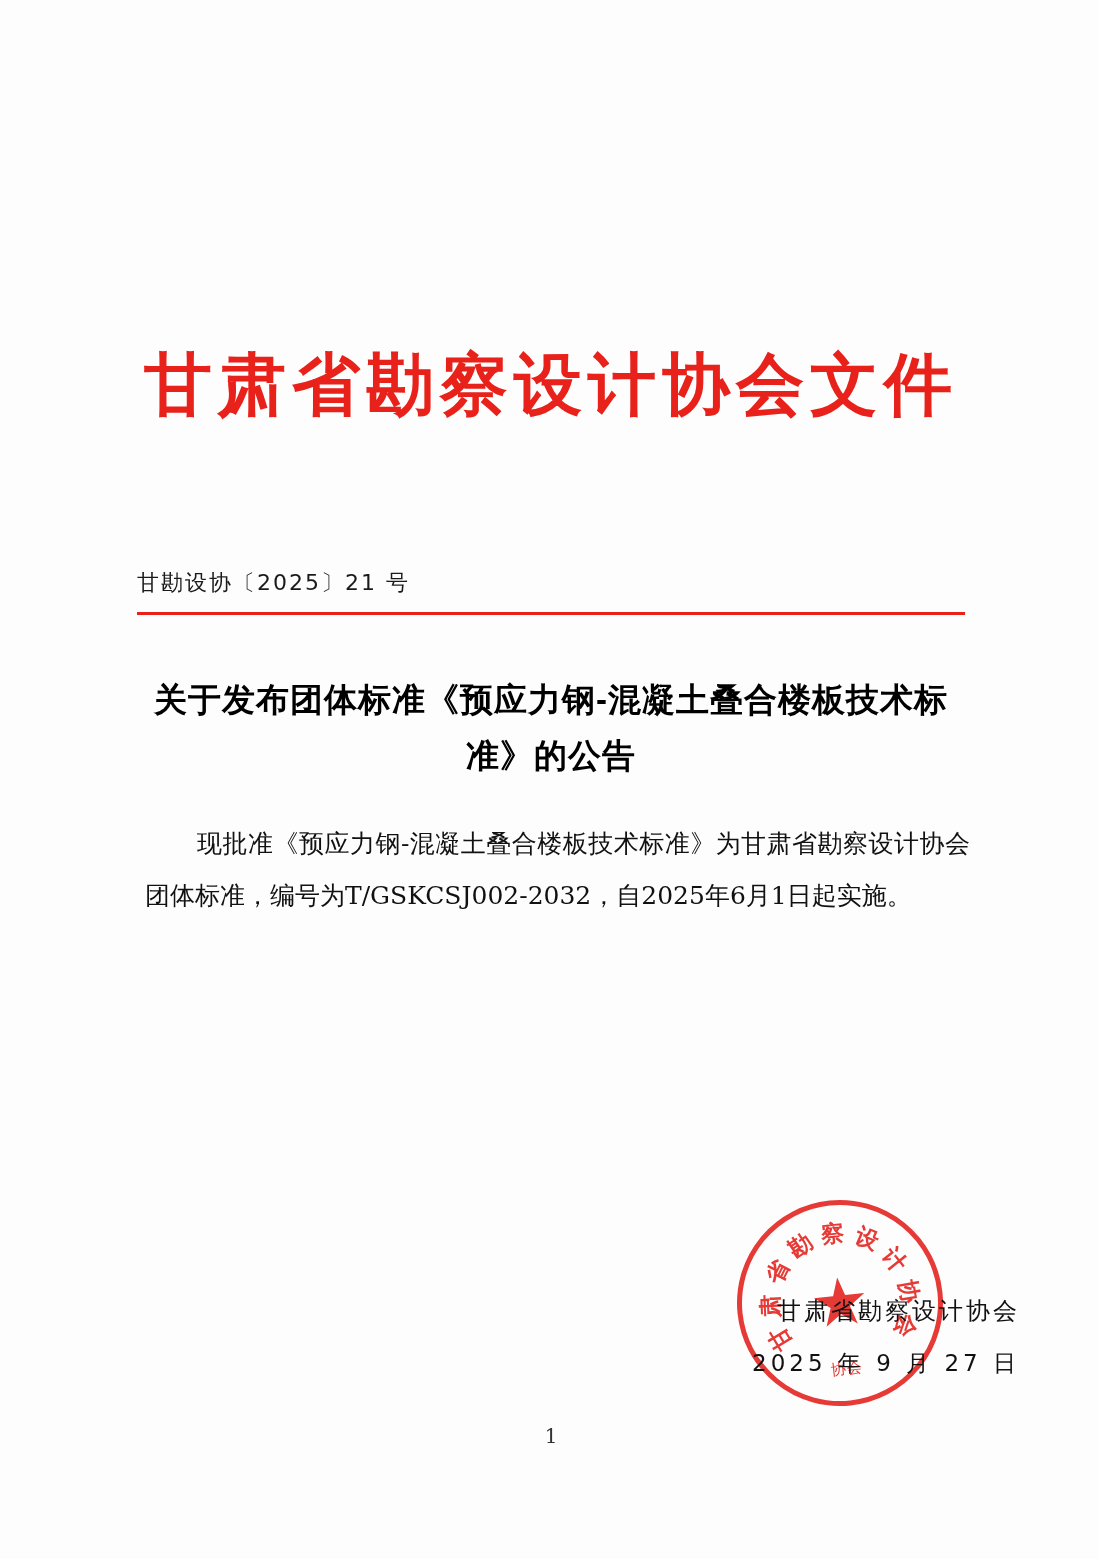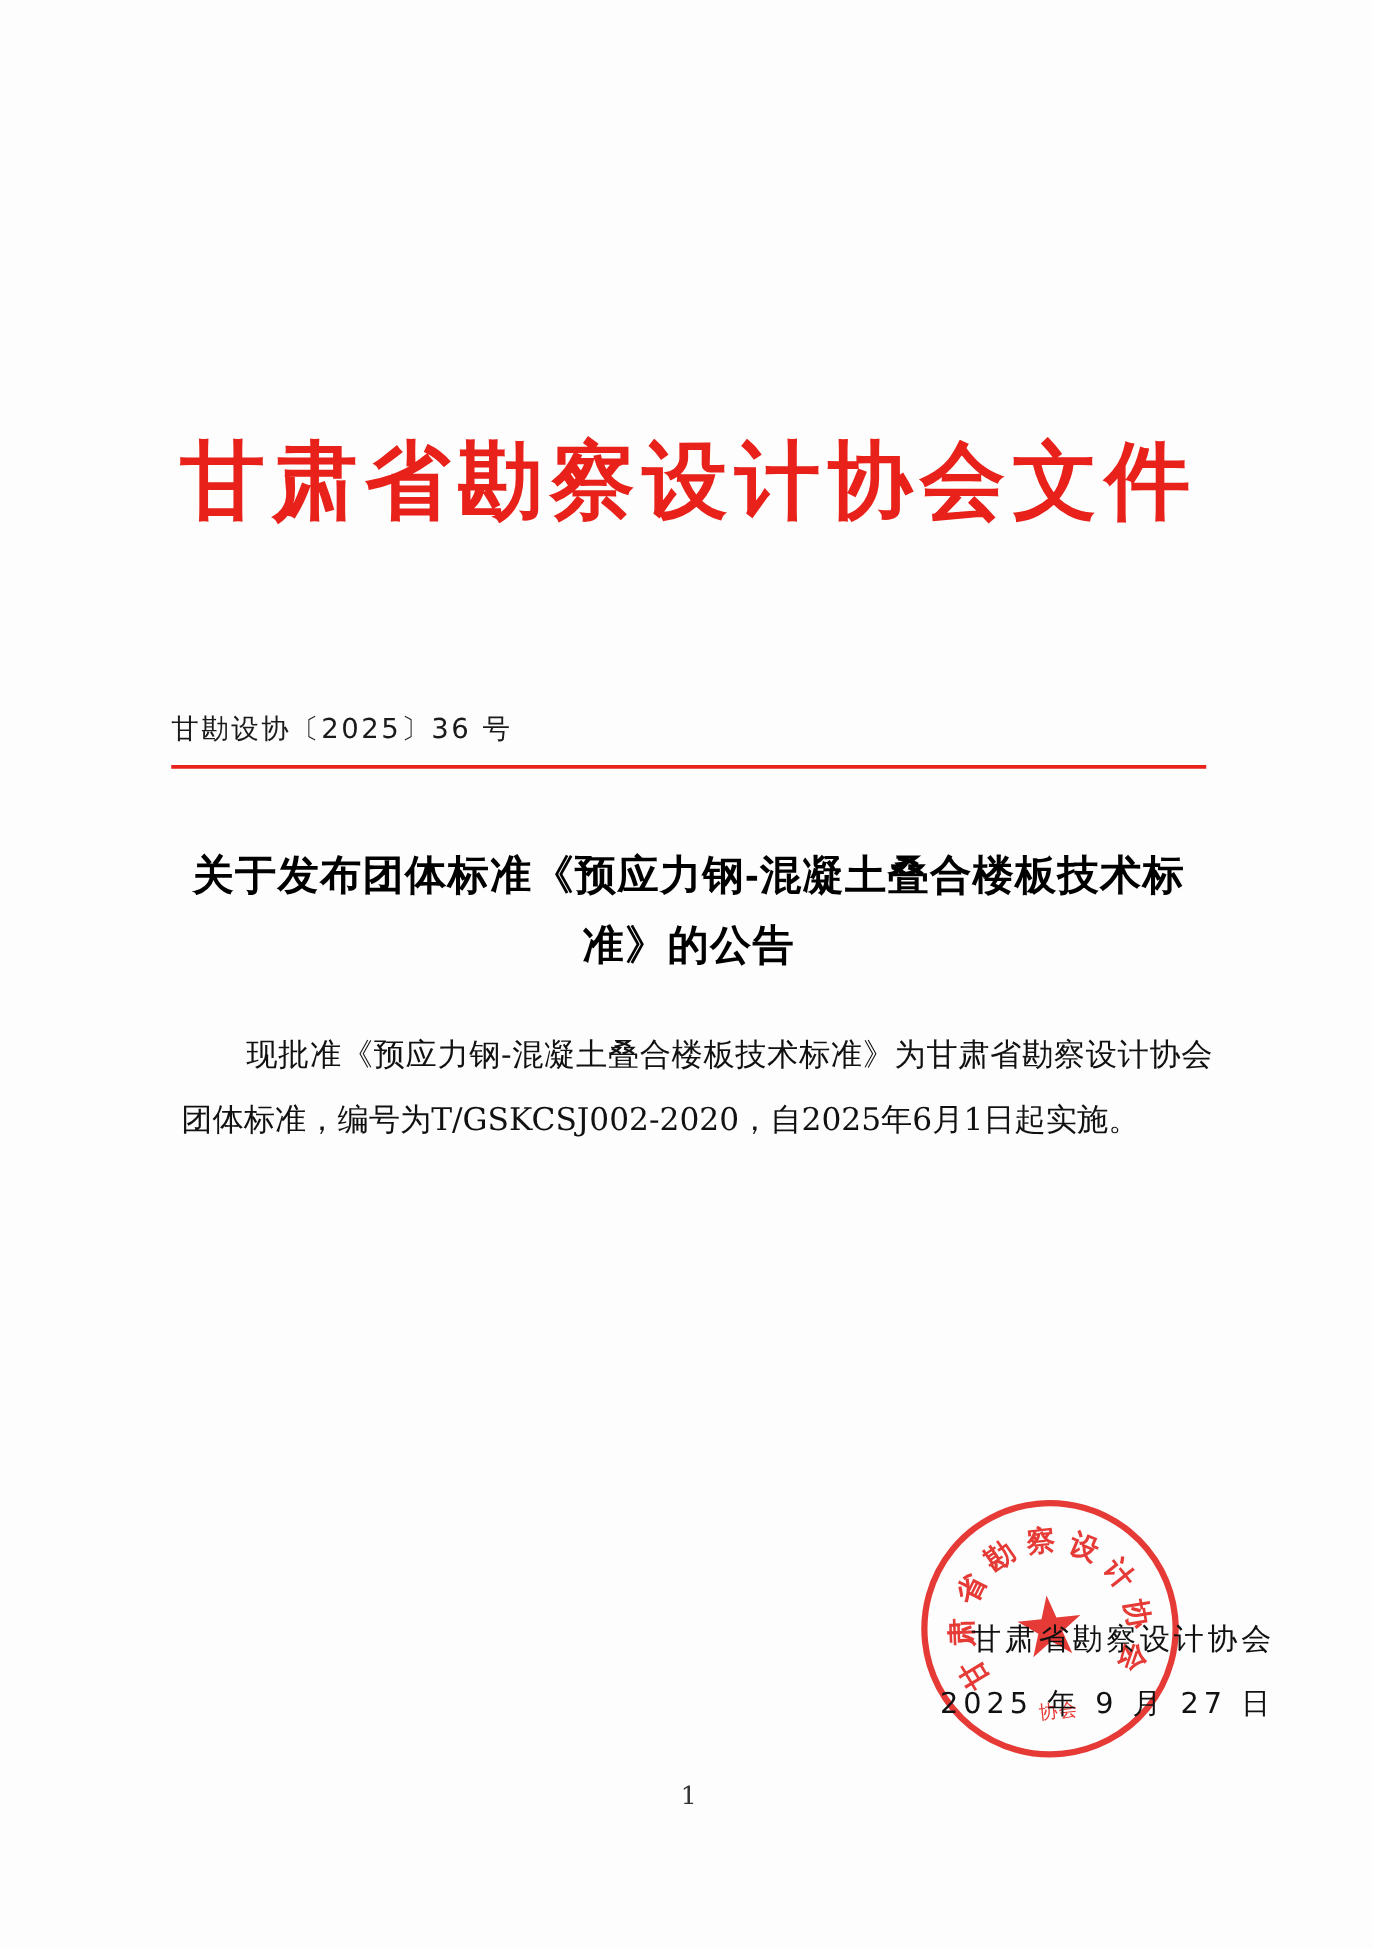--- a/index.html
+++ b/index.html
@@ -155,28 +155,28 @@
     color: #333333;
   }
 </style>
 </head>
 <body>
 
 <div class="page">
 
   <div class="doc-header">甘肃省勘察设计协会文件</div>
 
-  <div class="doc-number">甘勘设协〔2025〕36 号</div>
+  <div class="doc-number">甘勘设协〔2025〕21 号</div>
 
   <div class="red-rule"></div>
 
   <div class="doc-title">关于发布团体标准《预应力钢-混凝土叠合楼板技术标准》的公告</div>
 
   <div class="doc-body">
-    <p>现批准《预应力钢-混凝土叠合楼板技术标准》为甘肃省勘察设计协会团体标准，编号为T/GSKCSJ002-2020，自2025年6月1日起实施。</p>
+    <p>现批准《预应力钢-混凝土叠合楼板技术标准》为甘肃省勘察设计协会团体标准，编号为T/GSKCSJ002-2032，自2025年6月1日起实施。</p>
   </div>
 
   <div class="seal">
     <div class="seal-ring-text">
         <div class="seal-ch" style="transform: translate(-63.4px, 29.6px) rotate(-115deg);">甘</div>
         <div class="seal-ch" style="transform: translate(-69.9px, -4.6px) rotate(-86.3deg);">肃</div>
         <div class="seal-ch" style="transform: translate(-59px, -37.6px) rotate(-57.5deg);">省</div>
         <div class="seal-ch" style="transform: translate(-33.7px, -61.4px) rotate(-28.7deg);">勘</div>
         <div class="seal-ch" style="transform: translate(0px, -70px) rotate(0deg);">察</div>
         <div class="seal-ch" style="transform: translate(33.7px, -61.4px) rotate(28.8deg);">设</div>

